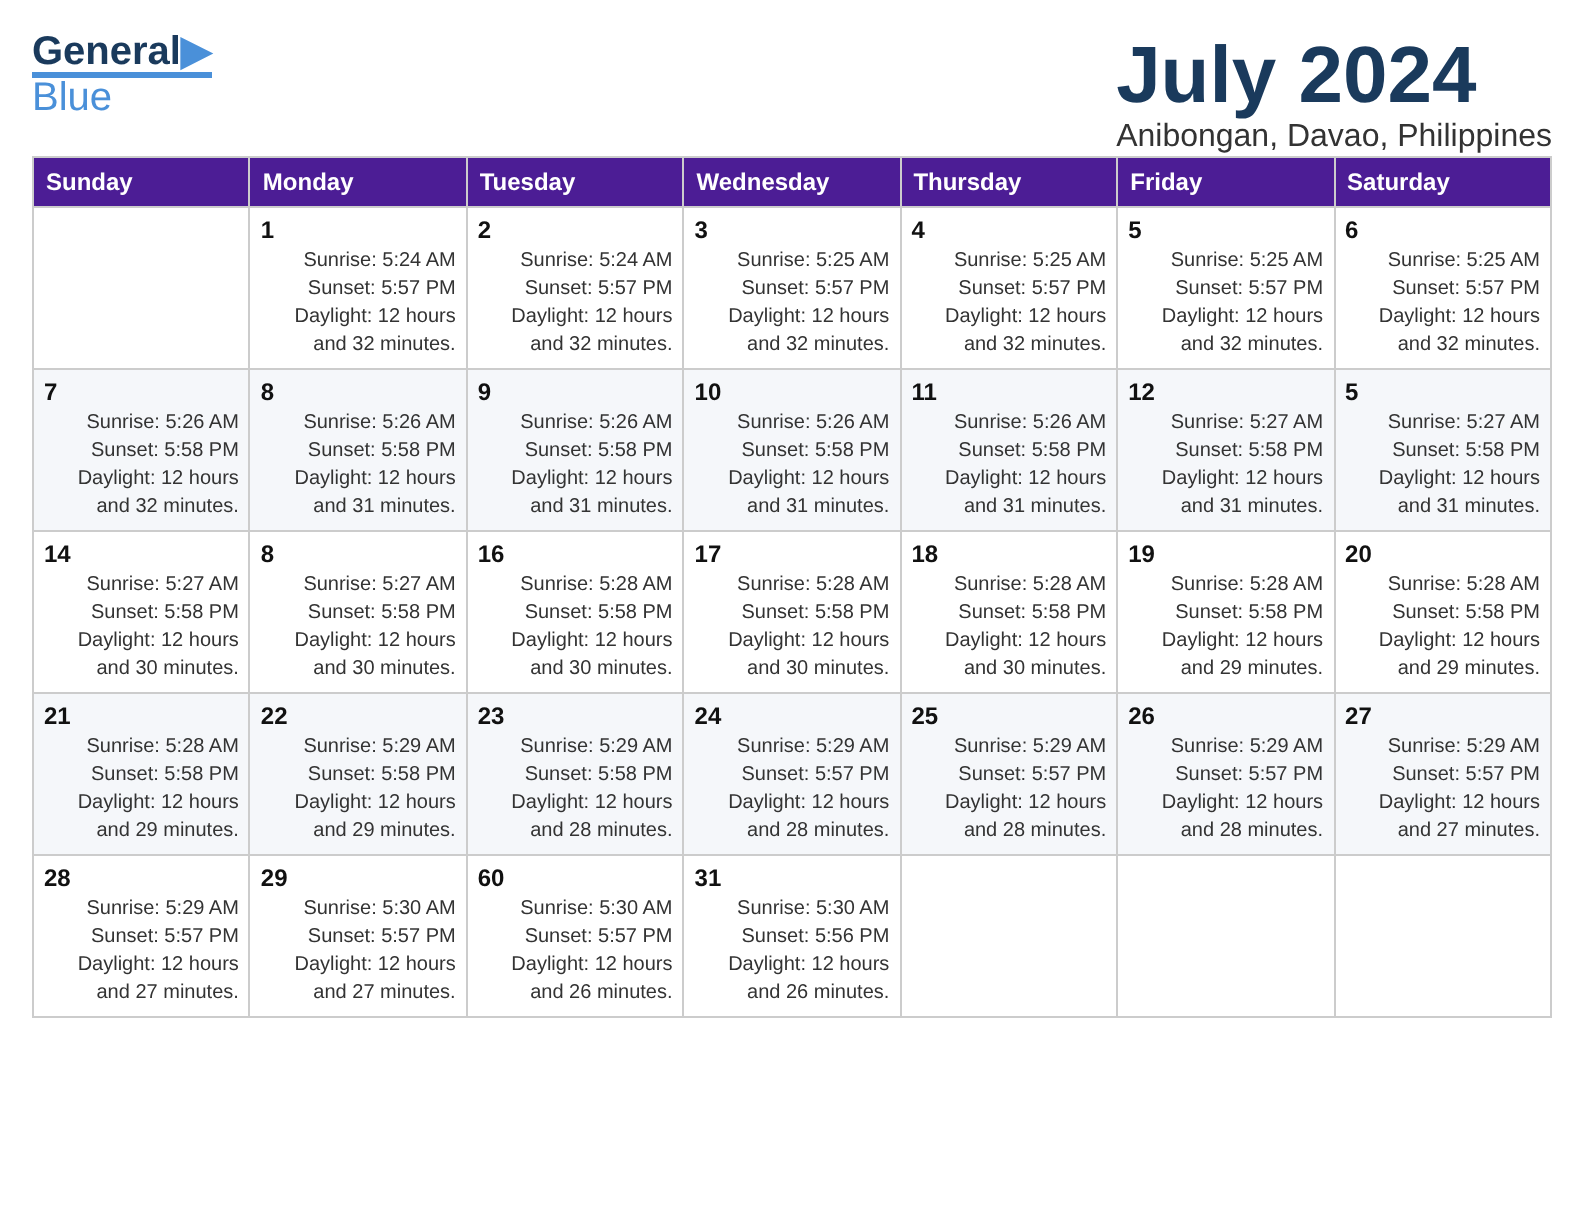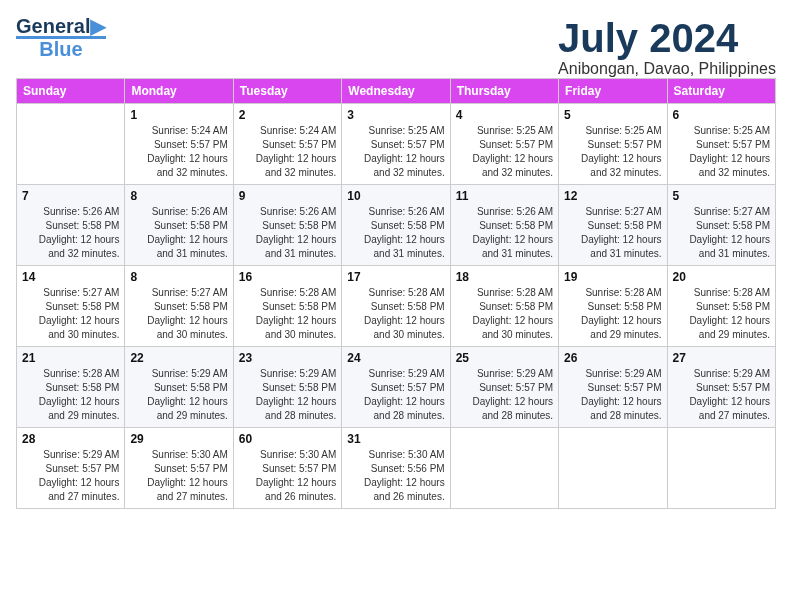--- a/index.html
+++ b/index.html
@@ -41,21 +41,21 @@
     .location-title {
       font-size: 16px;
       color: #333;
     }
     .calendar {
       width: 100%;
       border-collapse: collapse;
       font-size: 10.5px;
     }
     .calendar th {
-      background-color: #d946ef;
+      background-color: #4c1d95;
       color: #fff;
       padding: 5px 6px;
       text-align: left;
       font-size: 12px;
       font-weight: bold;
       border: 1px solid #ccc;
     }
     .calendar td {
       border: 1px solid #ccc;
       vertical-align: top;
@@ -85,21 +85,21 @@
   </style>
 </head>
 <body>
 
 <div class="container">
   <div class="header-area">
     <div class="logo">
       <div class="logo-wrapper">
         <div>
           <div style="font-size:20px;font-weight:bold;color:#1a3a5c;line-height:1;">General<span style="color:#4a90d9;">▶</span></div>
-          <div style="font-size:20px;font-weight:bold;color:#4a90d9;line-height:1;border-top:3px solid #4a90d9;text-align:center;">Blue</div>
+          <div style="font-size:20px;font-weight:normal;color:#4a90d9;line-height:1;border-top:3px solid #4a90d9;">Blue</div>
         </div>
       </div>
     </div>
     <div class="title-area">
       <div class="month-title">July 2024</div>
       <div class="location-title">Anibongan, Davao, Philippines</div>
     </div>
   </div>
 
   <table class="calendar">

